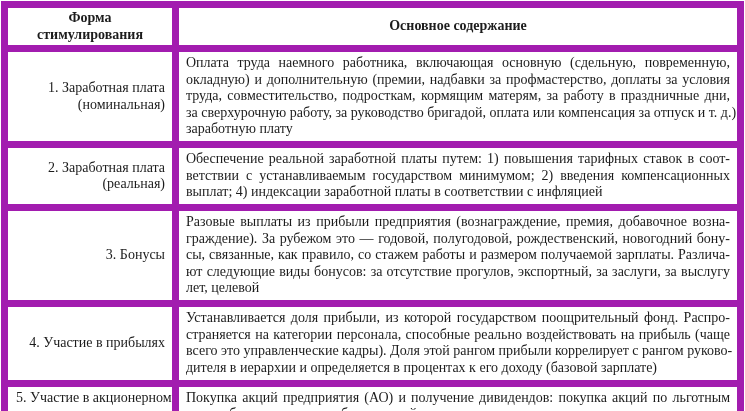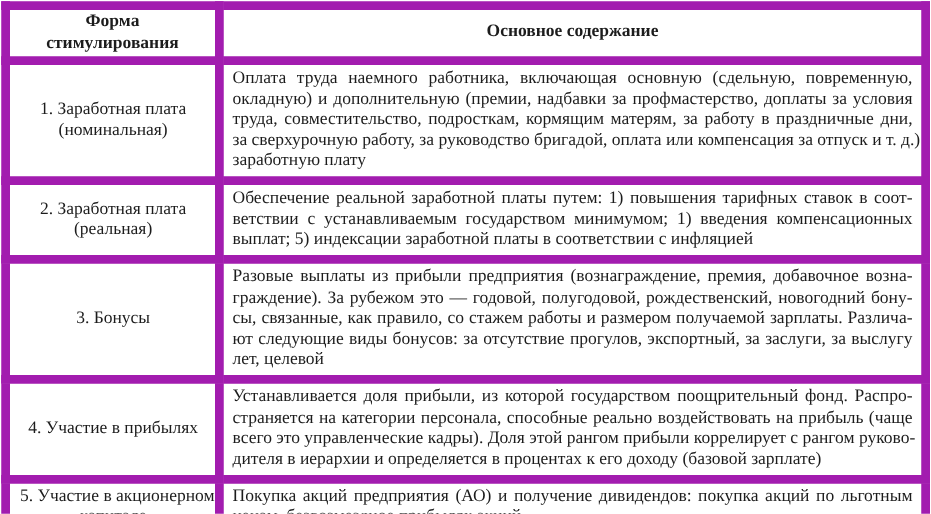--- a/index.html
+++ b/index.html
@@ -43,21 +43,21 @@
     padding: 2px 6px;
   }
   thead tr { height: 40px; }
   tbody tr:nth-child(1) { height: 96px; }
   tbody tr:nth-child(2) { height: 63px; padding-left: 32px; }
   tbody tr:nth-child(3) { height: 84px; }
   tbody tr:nth-child(4) { height: 80px; }
   tbody tr:nth-child(5) { height: 30px; }
   td.form-cell { padding-left: 8px; }
   .form-lines div {
-    text-align: center;
+    text-align: right;
     white-space: nowrap;
   }
   .content-lines div {
     text-align: justify;
     text-align-last: justify;
     white-space: nowrap;
   }
   .content-lines div:last-child {
     text-align-last: left;
   }
@@ -98,22 +98,22 @@
         <tr>
     <td class="form-cell">
       <div class="form-lines">
               <div>2. Заработная плата</div>
               <div>(реальная)</div>
             </div>
     </td>
     <td class="content-cell">
       <div class="content-lines">
               <div>Обеспечение реальной заработной платы путем: 1) повышения тарифных ставок в соот-</div>
-              <div>ветствии с устанавливаемым государством минимумом; 1) введения компенсационных</div>
-              <div>выплат; 5) индексации заработной платы в соответствии с инфляцией</div>
+              <div>ветствии с устанавливаемым государством минимумом; 2) введения компенсационных</div>
+              <div>выплат; 4) индексации заработной платы в соответствии с инфляцией</div>
             </div>
     </td>
   </tr>
         <tr>
     <td class="form-cell">
       <div class="form-lines">
               <div>3. Бонусы</div>
             </div>
     </td>
     <td class="content-cell">

